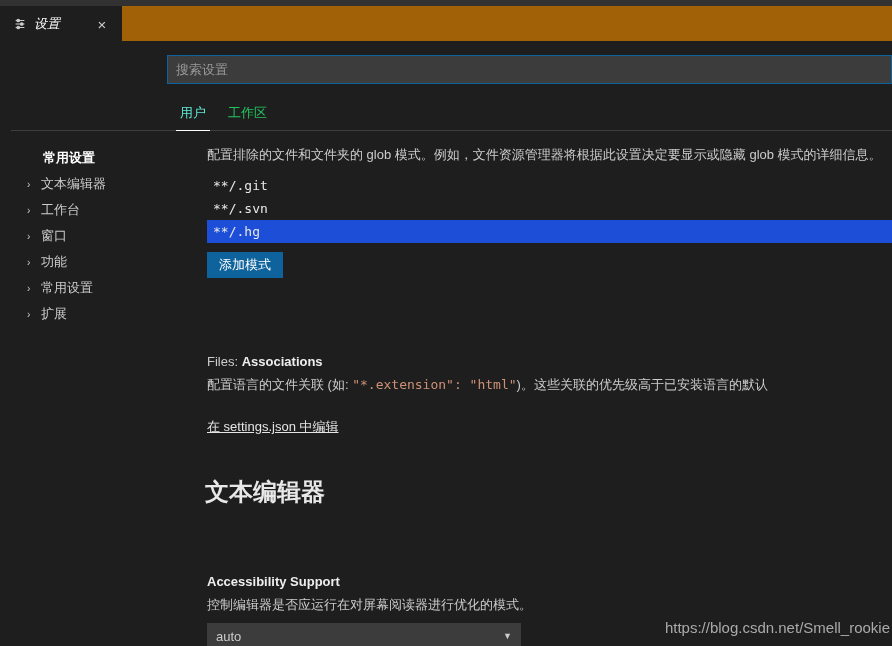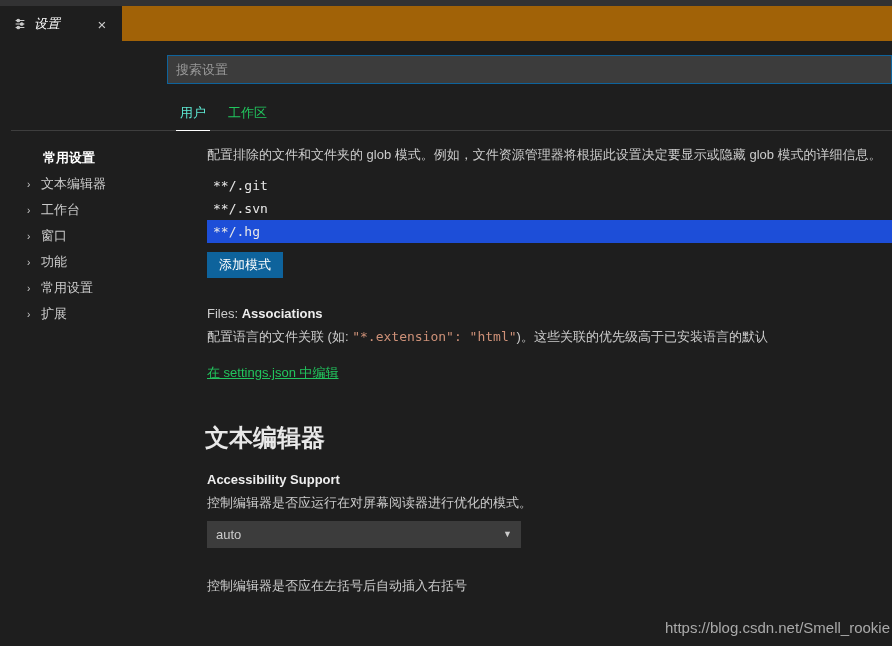--- a/index.html
+++ b/index.html
@@ -161,38 +161,39 @@
     .add-btn {
       background: #0e639c;
       color: #fff;
       border: none;
       padding: 4px 12px;
       font-size: 13px;
       cursor: pointer;
     }
     .setting-heading {
       margin-bottom: 6px;
+      margin-top: 48px;
     }
     .heading-prefix {
       color: #ccc;
     }
     .heading-name {
       color: #eee;
       font-weight: bold;
     }
     .code-span {
       font-family: Consolas, monospace;
       color: #ce9178;
     }
     .edit-link {
-      color: #22c55e;
+      color: #e5e5e5;
       text-decoration: underline;
       cursor: pointer;
       display: inline-block;
-      margin-top: 10px;
+      margin-top: 16px;
     }
     .section-title {
       font-size: 24px;
       font-weight: bold;
       color: #e8e8e8;
       margin: 28px 0 16px 14px;
     }
     .select-wrap {
       position: relative;
       width: 314px;

